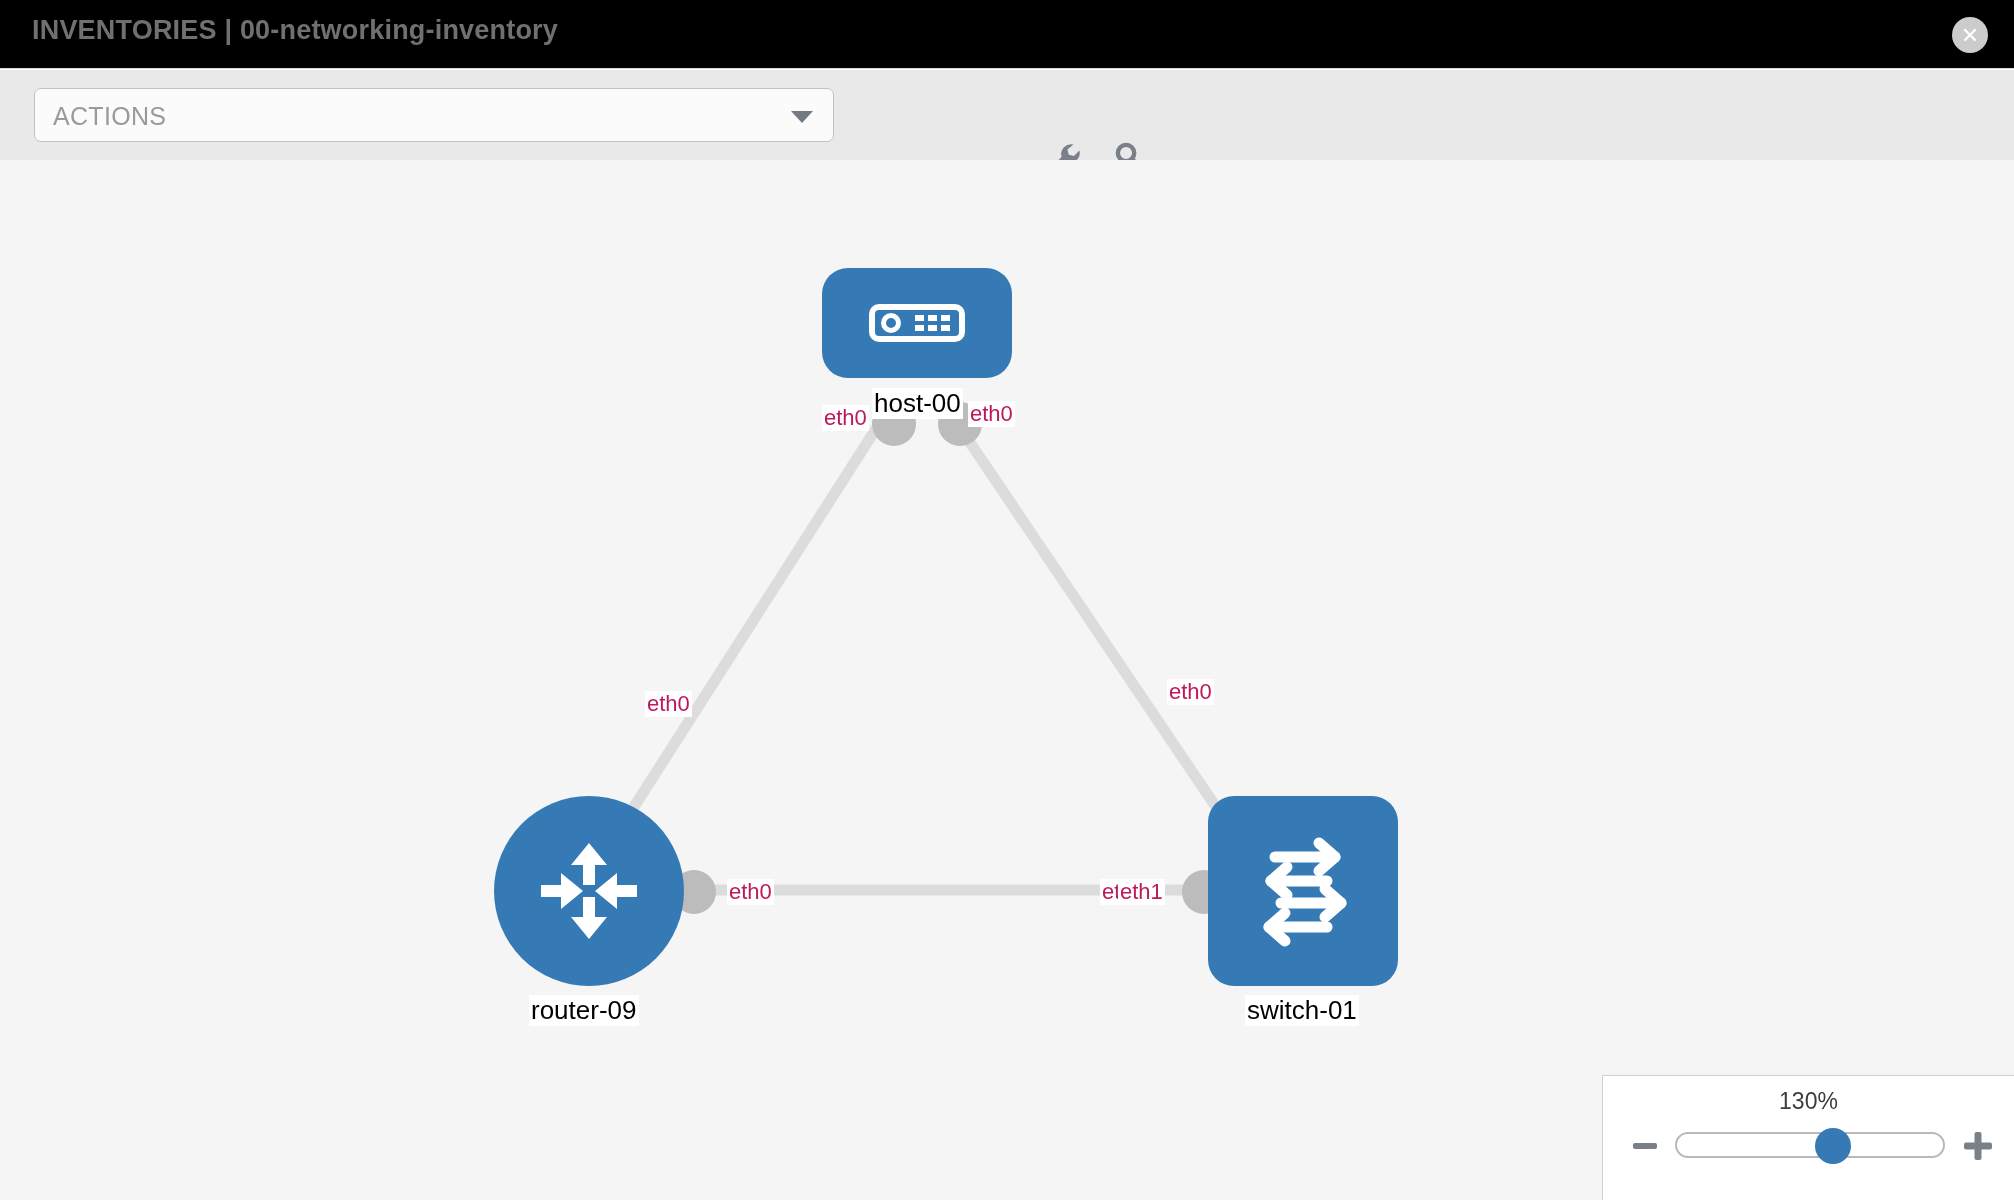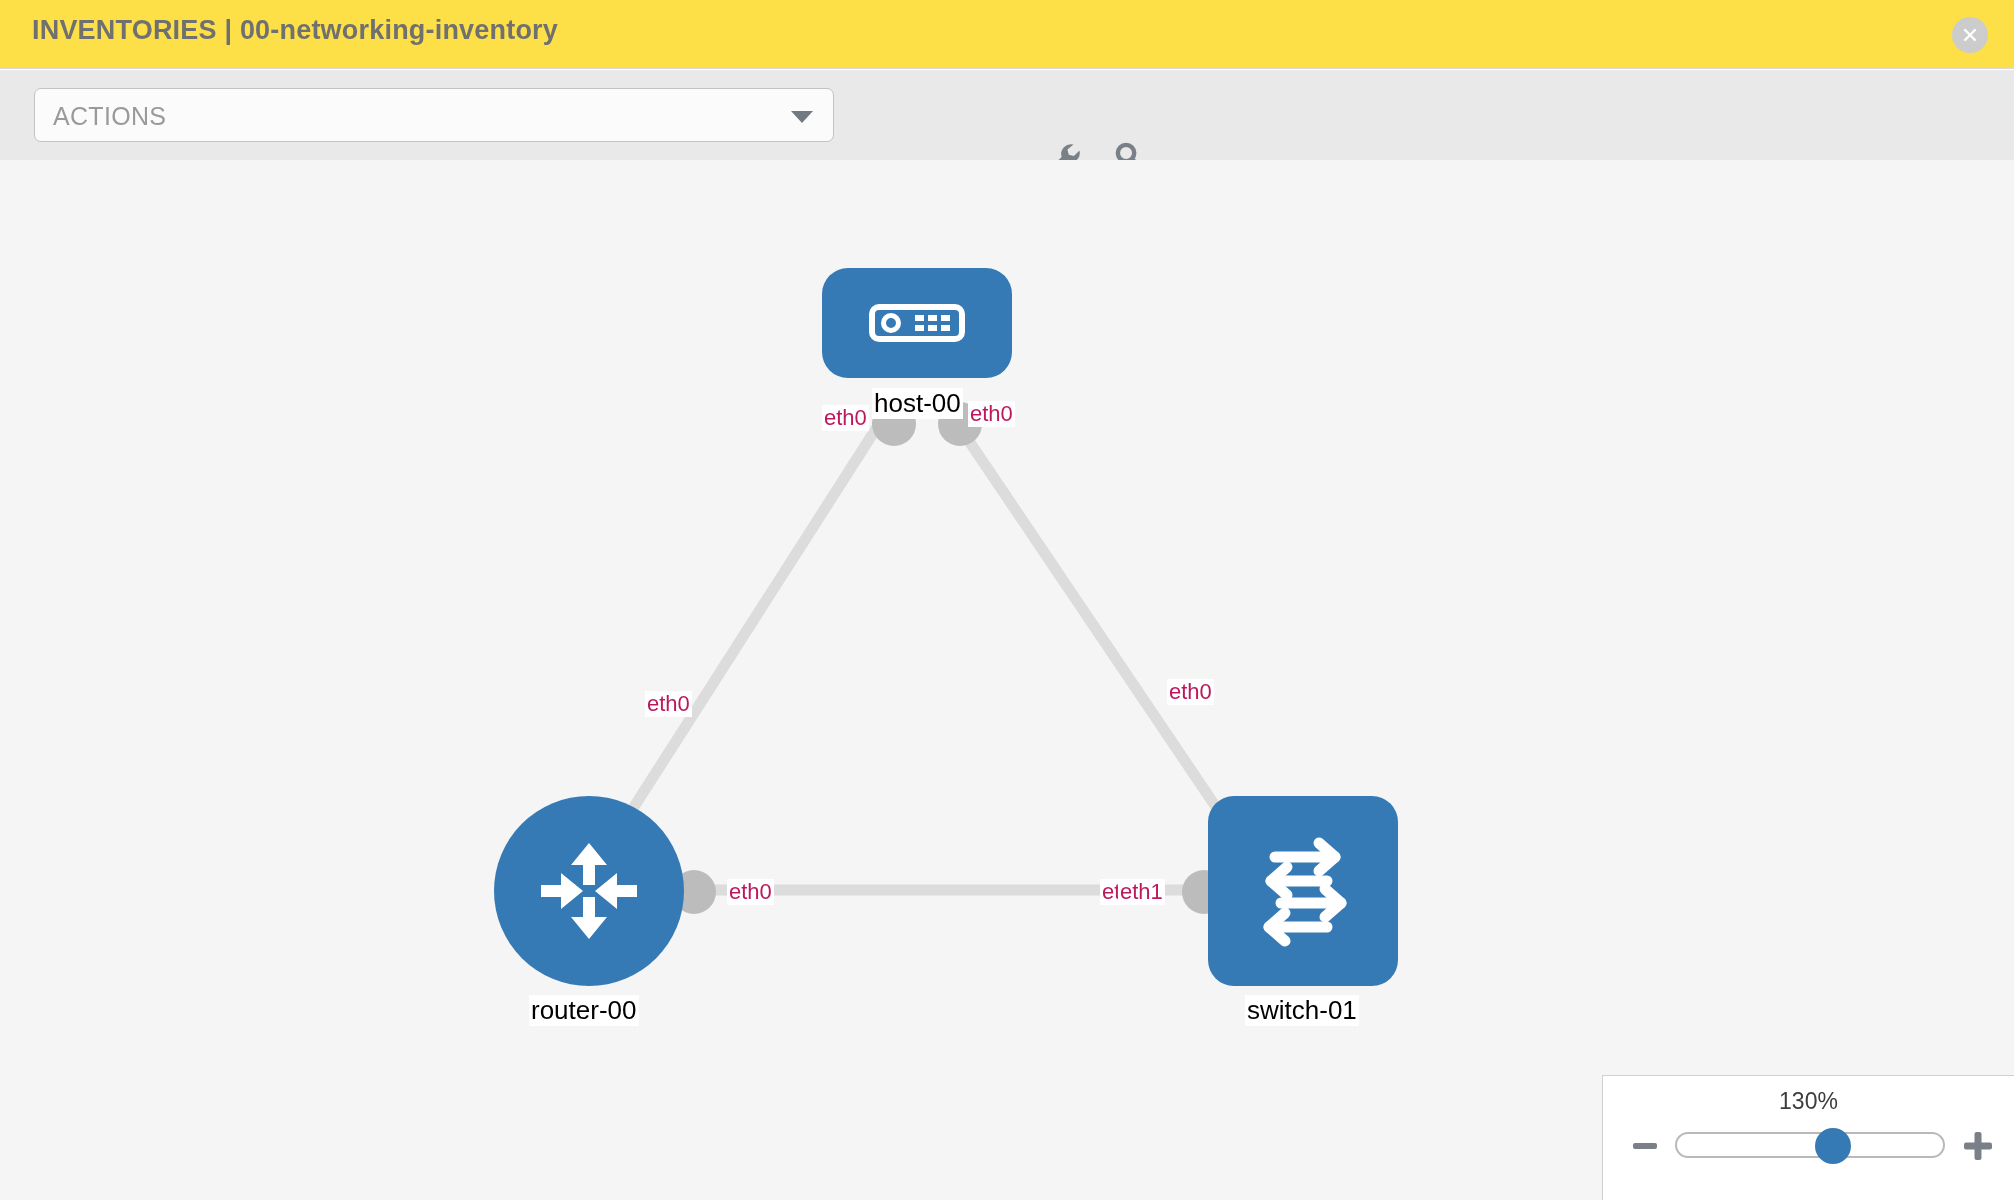--- a/index.html
+++ b/index.html
@@ -7,21 +7,21 @@
     width: 2014px; height: 1200px;
     font-family: "Liberation Sans", sans-serif;
     background: #ffffff;
     overflow: hidden;
   }
   #app { position: relative; width: 2014px; height: 1200px; }
 
   
   .header {
     position: absolute; left: 0; top: 0; width: 2014px; height: 69px;
-    background: #fde047;
+    background: #000000;
     border-bottom: 1px solid #d7d7d7;
   }
   .page-title {
     position: absolute; left: 32px; top: 15px;
     font-size: 27px; font-weight: bold; letter-spacing: 0.2px;
     color: #707070;
     white-space: nowrap;
   }
   .close-btn {
     position: absolute; right: 26px; top: 17px;
@@ -261,21 +261,21 @@
             <line x1="38" y1="72" x2="98" y2="72"></line>
             <polyline points="82,58 98,72 82,86"></polyline>
             <line x1="26" y1="96" x2="84" y2="96"></line>
             <polyline points="42,82 26,96 42,110"></polyline>
           </g>
         </svg>
       </div>
     </div>
 
     <div class="node-label" style="left:872px; top:228px;">host-00</div>
-    <div class="node-label" style="left:529px; top:835px;">router-00</div>
+    <div class="node-label" style="left:529px; top:835px;">router-09</div>
     <div class="node-label" style="left:1245px; top:835px;">switch-01</div>
 
     <div class="edge-label" style="left:822px; top:245px;">eth0</div>
     <div class="edge-label" style="left:968px; top:241px;">eth0</div>
     <div class="edge-label" style="left:645px; top:531px;">eth0</div>
     <div class="edge-label" style="left:1167px; top:519px;">eth0</div>
     <div class="edge-label" style="left:727px; top:719px;">eth0</div>
     <div class="edge-label" style="left:1100px; top:719px;">eth0</div>
     <div class="edge-label" style="left:1118px; top:719px;text-align:right;">eth1</div>
 

